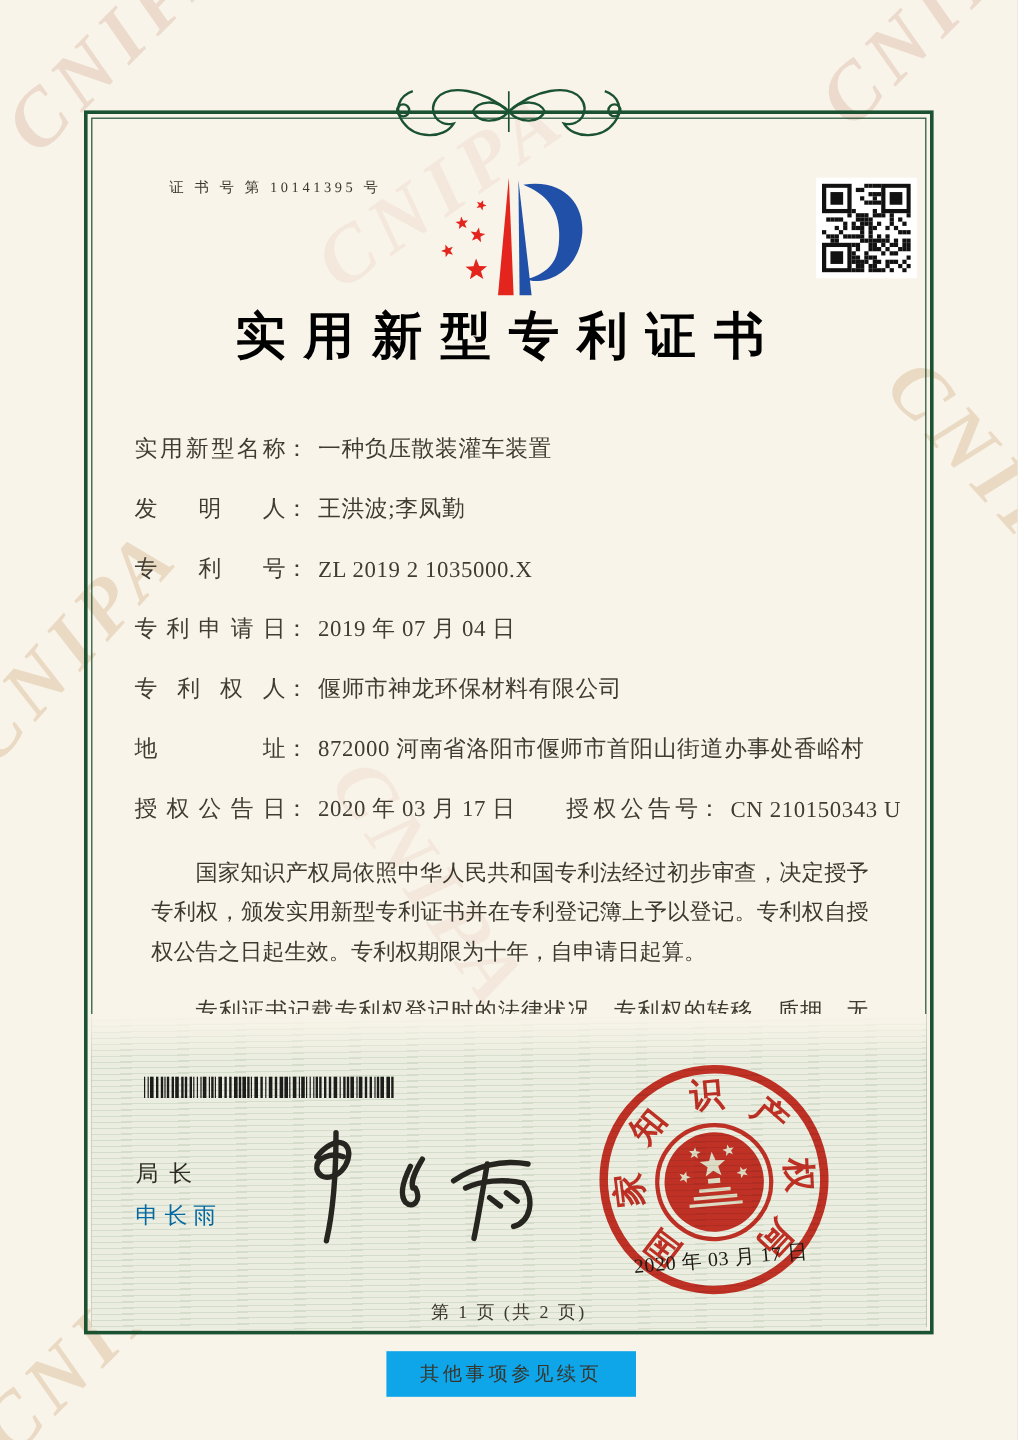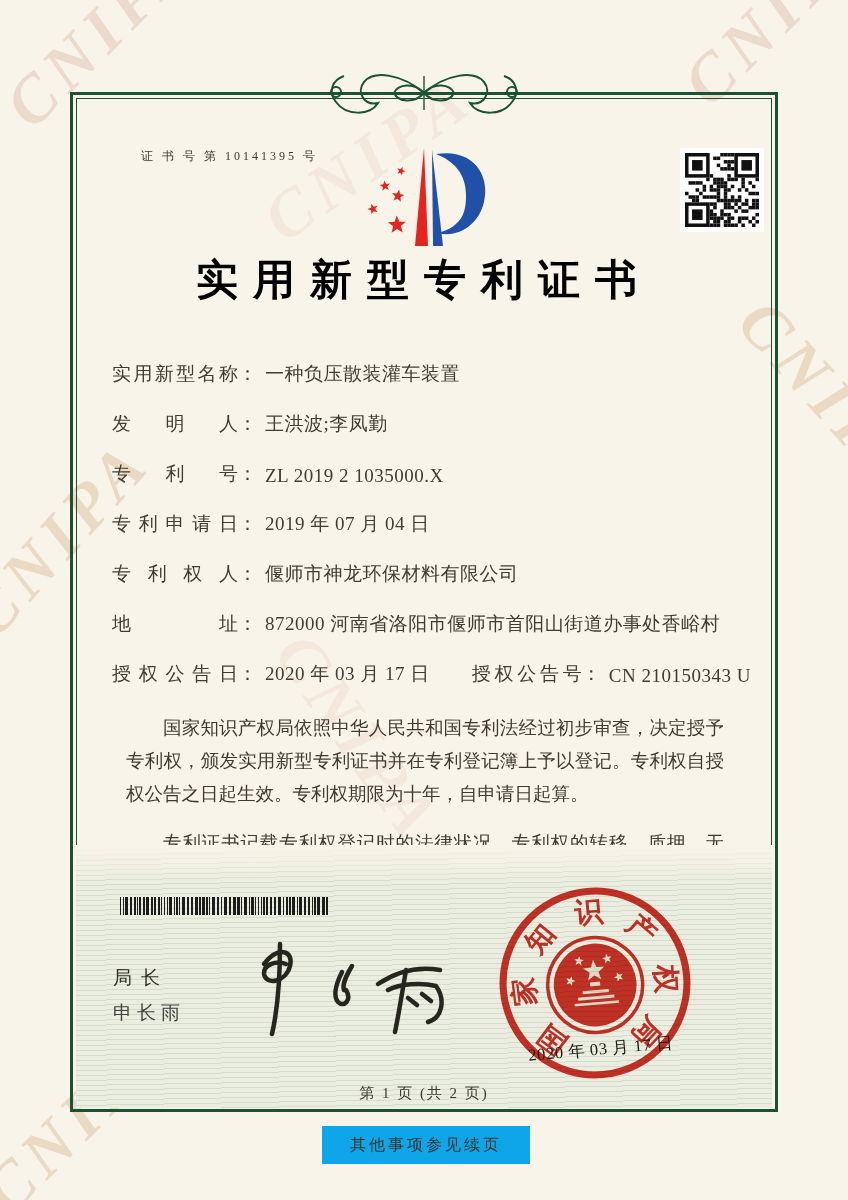--- a/index.html
+++ b/index.html
@@ -42,21 +42,21 @@
 
   
   #wave-zone{left:76px;top:845px;width:696px;height:263px;
       background:
         linear-gradient(180deg,rgba(249,244,233,1) 0,rgba(249,244,233,0) 40px),
         repeating-linear-gradient(179deg,rgba(135,160,130,0.22) 0 1px,rgba(0,0,0,0) 1px 5px),
         #eaeddf;}
 
   #barcode{left:120px;top:897px;}
   #officer-title{left:113px;top:965px;font-size:19px;letter-spacing:9px;color:#2f2c25;}
-  #officer-name{left:113px;top:1000px;font-size:19px;letter-spacing:5px;color:#404040;}
+  #officer-name{left:113px;top:1000px;font-size:19px;letter-spacing:5px;color:#0369a1;}
   #signature{left:238px;top:938px;}
 
   #seal{left:494px;top:882px;width:202px;height:202px;transform:rotate(-5deg);
       mix-blend-mode:multiply;}
 
   #page-label{left:0;right:0;top:1084px;text-align:center;font-size:15px;
       letter-spacing:2px;color:#3c382e;}
   #note-box{left:322px;top:1126px;width:208px;height:38px;background:#0ea5e9;
       display:flex;align-items:center;justify-content:center;font-size:16px;
       letter-spacing:3px;color:#39352b;}

